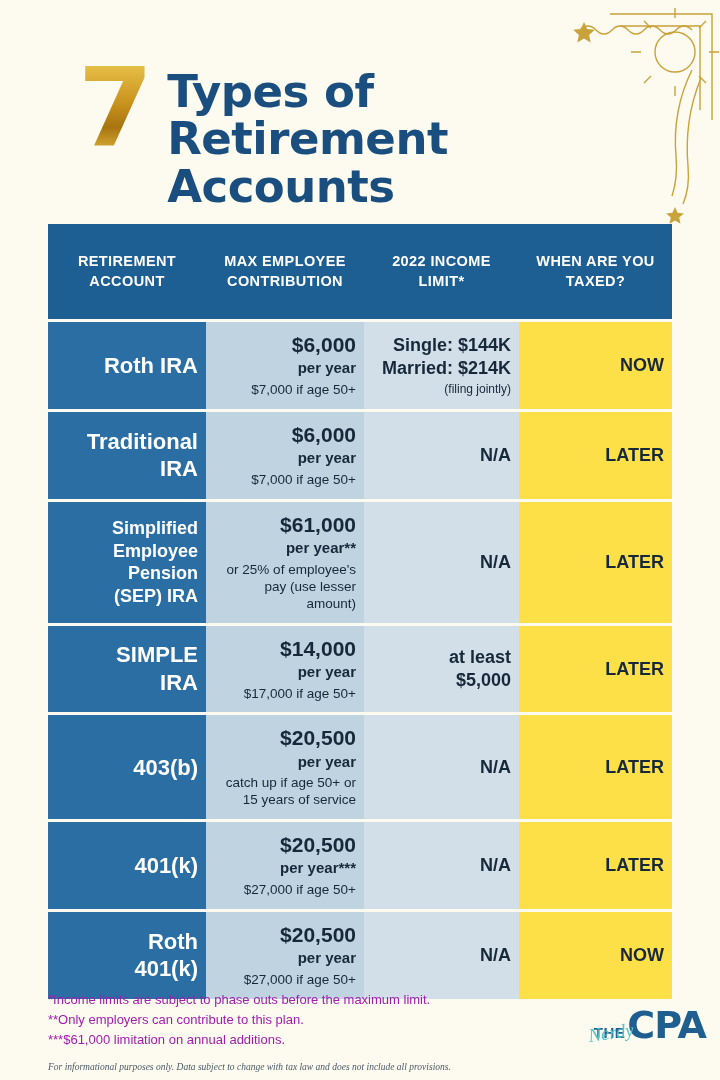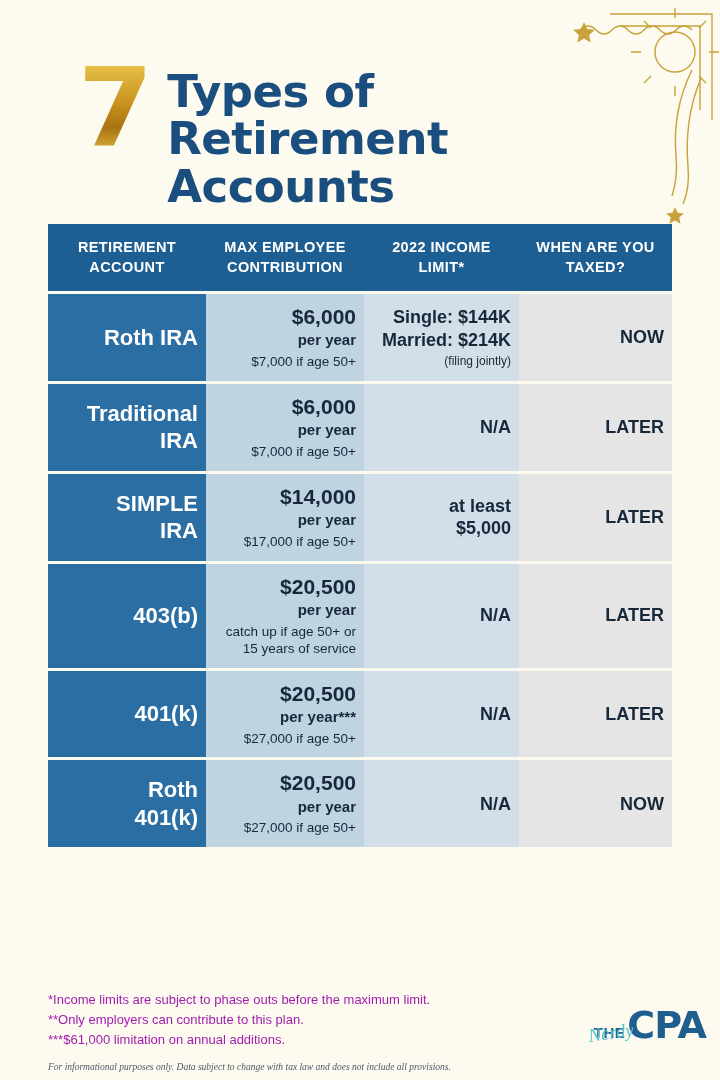--- a/index.html
+++ b/index.html
@@ -69,21 +69,21 @@
   .table col.c2 { width: 158px; }
   .table col.c3 { width: 155px; }
   .table col.c4 { width: 153px; }
 
   .table th {
     background: #1e5f93;
     color: #ffffff;
     font-size: 14.5px;
     font-weight: bold;
     letter-spacing: 0.4px;
-    padding: 14px 6px;
+    padding: 28px 6px;
     text-align: center;
     vertical-align: middle;
     line-height: 1.35;
     text-transform: uppercase;
   }
   .table td {
     text-align: right;
     vertical-align: middle;
     padding: 10px 8px;
     line-height: 1.25;
@@ -128,21 +128,21 @@
   td.col-limit .sub {
     font-size: 12px;
     font-weight: normal;
     display: block;
     margin-top: 3px;
   }
   td.col-limit .line {
     display: block;
   }
   td.col-taxed {
-    background: #e5e5e5;
+    background: #fde047;
     color: #16283a;
     font-size: 18px;
     font-weight: bold;
   }
   tr.row-sep td { border-top: 3px solid #fdfbf0; }
 
   
   .footnotes {
     position: absolute;
     left: 48px;
@@ -260,20 +260,32 @@
         <span class="amount">$6,000</span>
         <span class="per">per year</span>
         <span class="note">$7,000 if age 50+</span>
       </td>
       <td class="col-limit">
         <span class="line">N/A</span>
       </td>
       <td class="col-taxed">LATER</td>
     </tr>
     <tr class="row-sep">
+      <td class="col-name small">Simplified Employee Pension (SEP) IRA</td>
+      <td class="col-contrib">
+        <span class="amount">$61,000</span>
+        <span class="per">per year**</span>
+        <span class="note">or 25% of employee's pay (use lesser amount)</span>
+      </td>
+      <td class="col-limit">
+        <span class="line">N/A</span>
+      </td>
+      <td class="col-taxed">LATER</td>
+    </tr>
+    <tr class="row-sep">
       <td class="col-name">SIMPLE IRA</td>
       <td class="col-contrib">
         <span class="amount">$14,000</span>
         <span class="per">per year</span>
         <span class="note">$17,000 if age 50+</span>
       </td>
       <td class="col-limit">
         <span class="line">at least</span>
         <span class="line">$5,000</span>
       </td>

